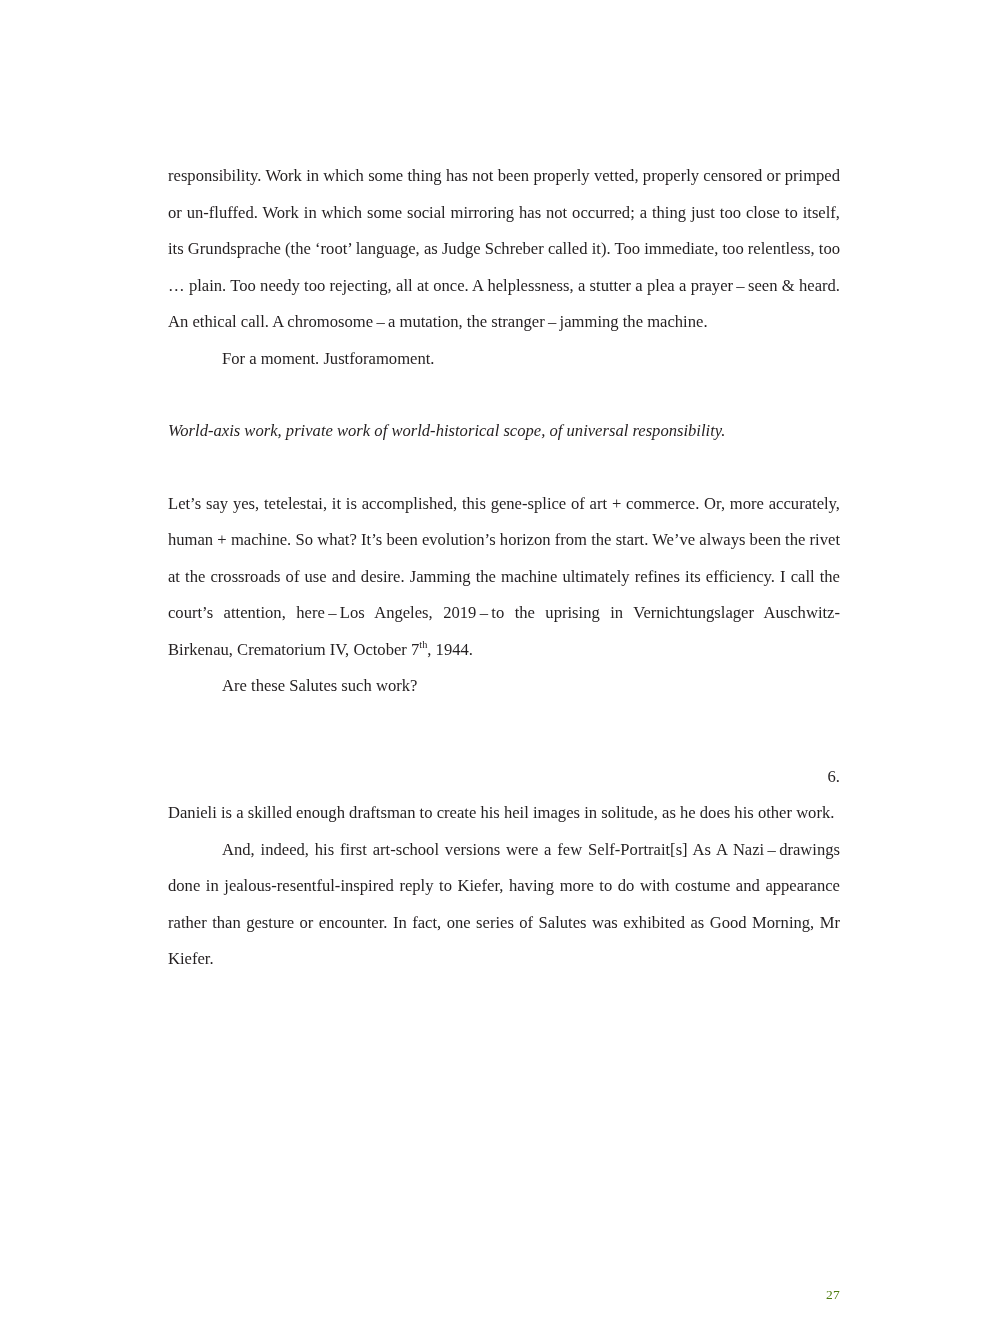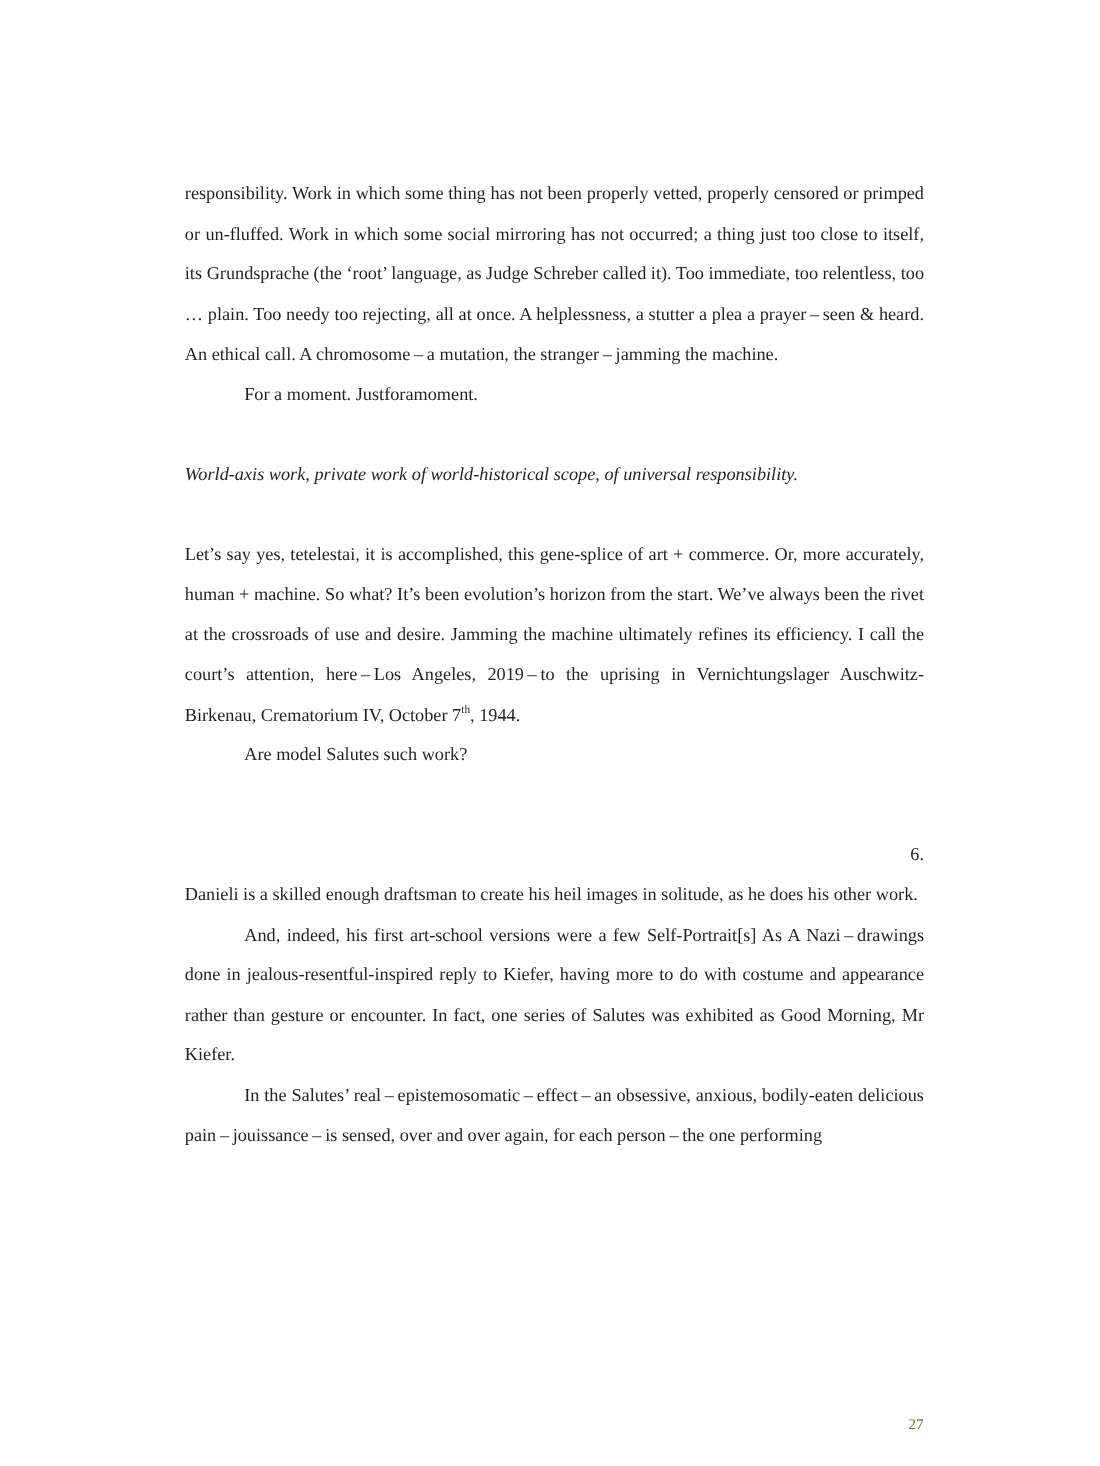--- a/index.html
+++ b/index.html
@@ -77,31 +77,30 @@
     <p class="just indent"><span>For a moment. Justforamoment.</span></p>
 
     <div class="block-gap"></div>
 
     <p class="ital-block"><span class="italic">World-axis work, private work of world-historical scope, of universal responsibility.</span></p>
 
     <div class="block-gap"></div>
 
     <p class="just"><span>Let’s say yes, </span><span class="italic">tetelestai</span><span>, it is accomplished, this gene-splice of art + commerce. Or, more accurately, human + machine. So what? It’s been evolution’s horizon from the start. We’ve always been the rivet at the crossroads of use and desire. Jamming the machine ultimately refines its efficiency. I call the court’s attention, here – Los Angeles, 2019 – to the uprising in </span><span class="italic">Vernichtungslager</span><span> Auschwitz-Birkenau, Crematorium IV, October 7</span><sup>th</sup><span>, 1944.</span></p>
 
-    <p class="just indent"><span>Are model </span><span class="italic">Salutes</span><span> such work?</span></p>
+    <p class="just indent"><span>Are these </span><span class="italic">Salutes</span><span> such work?</span></p>
 
     <div class="block-gap"></div>
     <div class="block-gap-sm"></div>
 
     <p class="sec-num"><span>6.</span></p>
 
     <p class="just"><span>Danieli is a skilled enough draftsman to create his </span><span class="italic">heil</span><span> images in solitude, as he does his other work.</span></p>
 
     <p class="just indent"><span>And, indeed, his first art-school versions were a few </span><span class="italic">Self-Portrait[s] As A Nazi</span><span> – drawings done in jealous-resentful-inspired reply to Kiefer, having more to do with costume and appearance rather than gesture or encounter. In fact, one series of </span><span class="italic">Salutes</span><span> was exhibited as </span><span class="italic">Good Morning, Mr Kiefer.</span></p>
 
 
 
-    <p class="just indent"><span>In the </span><span class="italic">Salutes’</span><span> real – epistemosomatic – effect – an obsessive, anxious, bodily-eaten delicious pain – </span><span class="italic">jouissance</span><span> – is sensed, over and over again, for each person – the one performing</span></p>
 
   </div>
 
   <div class="folio">27</div>
 </div>
 
 </body></html>

